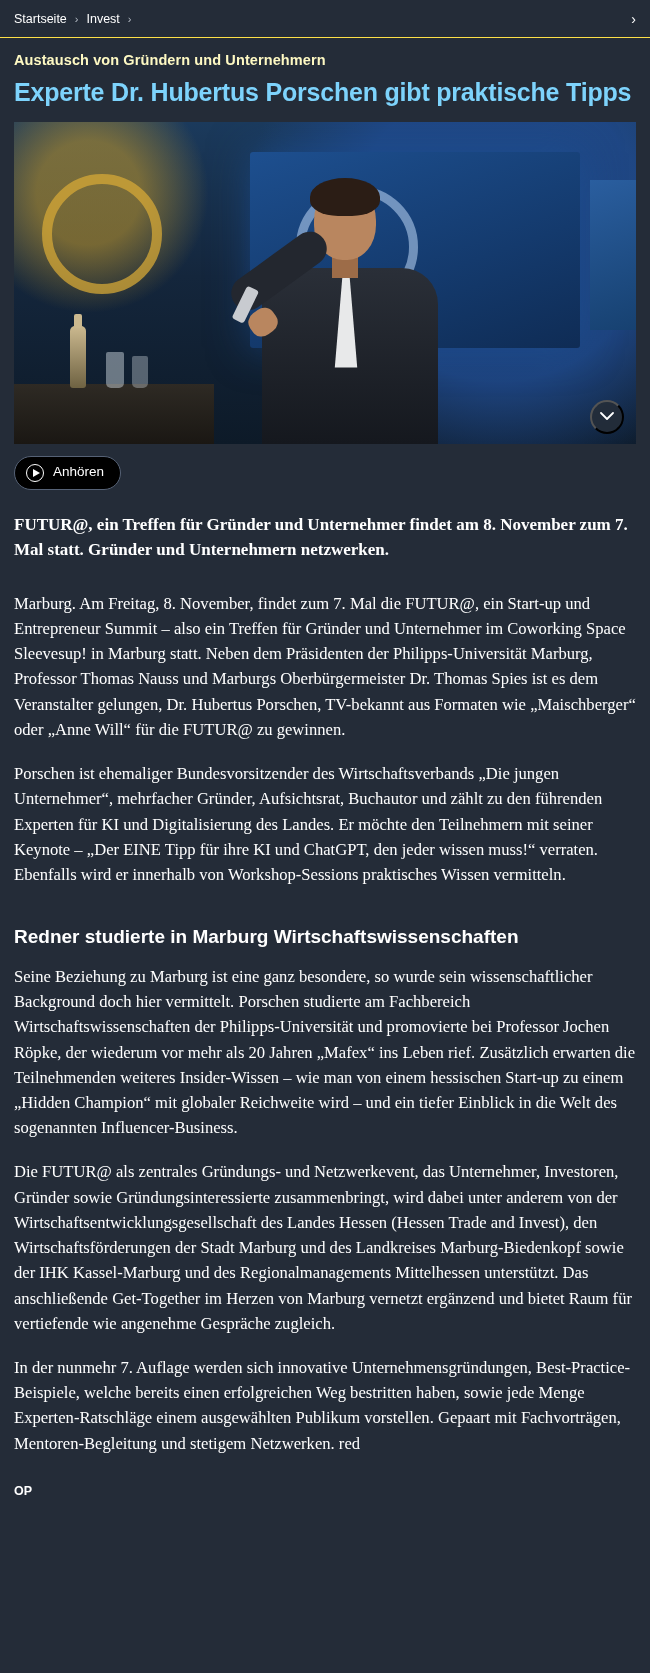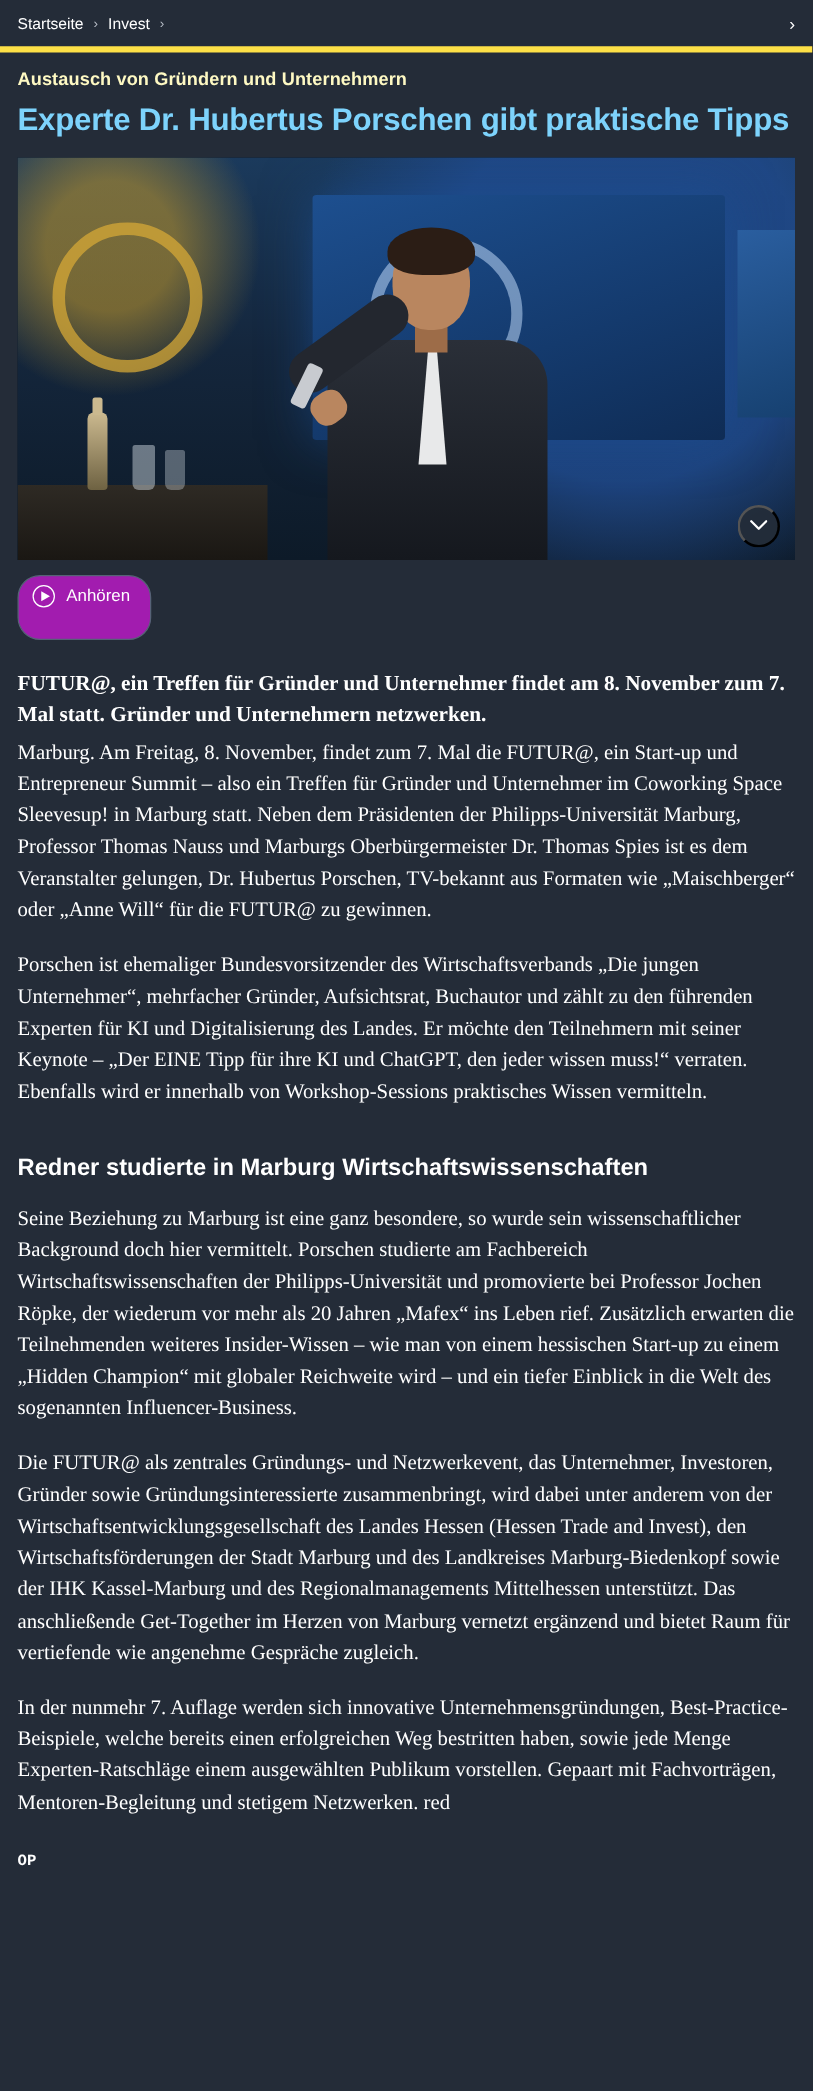--- a/index.html
+++ b/index.html
@@ -20,21 +20,21 @@
   
   .breadcrumb {
     display: flex;
     align-items: center;
     gap: 8px;
     padding: 11px 14px 10px 14px;
     font-size: 12.5px;
     color: #ffffff;
     white-space: nowrap;
     overflow: hidden;
-    border-bottom: 5px solid #fde047;
+    border-bottom: 1px solid #fde047;
   }
   .breadcrumb .crumb {
     color: #ffffff;
     text-decoration: none;
     flex-shrink: 0;
   }
   .breadcrumb .crumb.current {
     overflow: hidden;
     text-overflow: clip;
     flex-shrink: 1;
@@ -225,29 +225,28 @@
     background: rgba(36,44,56,.92);
     display: flex; align-items: center; justify-content: center;
     cursor: pointer;
   }
   .hero-expand svg { display:block; }
 
   
   .listen-wrap { padding: 12px 14px 0 14px; }
   .listen-btn {
     display: inline-flex;
-    align-items: center;
     gap: 9px;
-    background: #a21caf;
+    background: #000000;
     border: 1px solid #566276;
     color: #ffffff;
     font-size: 13.5px;
     font-weight: 400;
     border-radius: 18px;
-    padding: 7px 16px 25px 11px;
+    padding: 7px 16px 7px 11px;
     cursor: pointer;
   }
   .listen-btn .play-ic {
     width: 18px; height: 18px;
     border: 1.6px solid #ffffff;
     border-radius: 50%;
     position: relative;
     flex-shrink: 0;
   }
   .listen-btn .play-ic:after {
@@ -265,33 +264,33 @@
     font-family: "Liberation Serif", serif;
     font-size: 16.6px;
     line-height: 1.52;
     color: #ffffff;
   }
   .article-body p { margin: 0 0 19px 0; }
   .article-body p.lead {
     font-weight: 700;
     font-size: 17px;
     line-height: 1.48;
-    margin-bottom: 5px;
+    margin-bottom: 29px;
   }
   .article-body .dateline { font-weight: 400; }
   .subhead {
     font-family: "Liberation Sans", sans-serif;
     font-size: 19px;
     font-weight: 700;
     line-height: 1.3;
     margin: 38px 0 14px 0;
     color: #ffffff;
   }
   .credit {
-    font-family: Liberation Mono, monospace;
+    font-family: Liberation Sans, sans-serif;
     font-size: 12.5px;
     font-weight: 700;
     margin-top: 26px;
     color: #ffffff;
   }
 </style>
 </head>
 <body>
 
 <nav class="breadcrumb">

